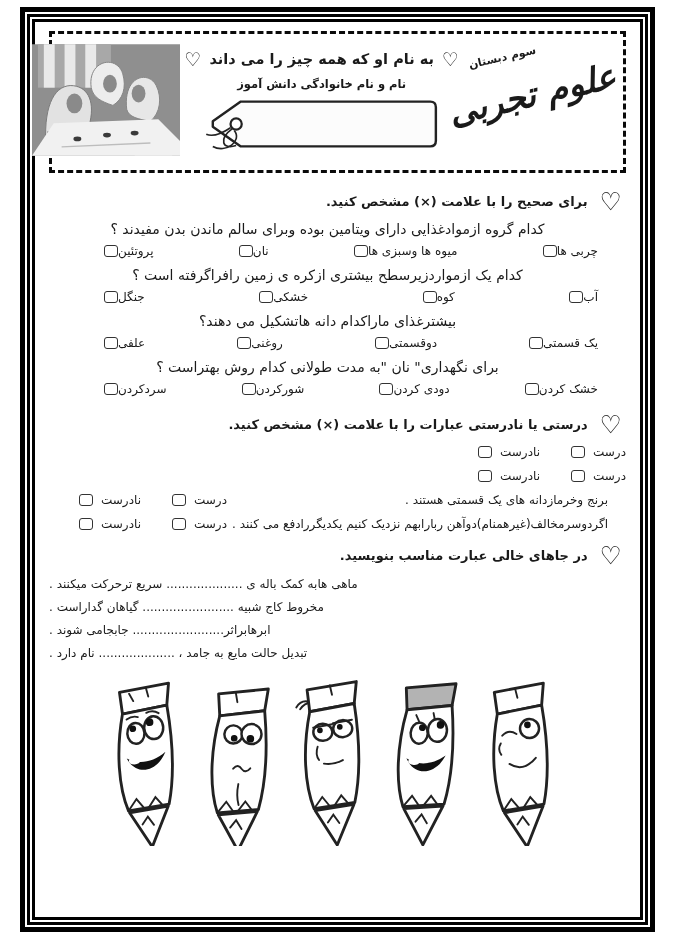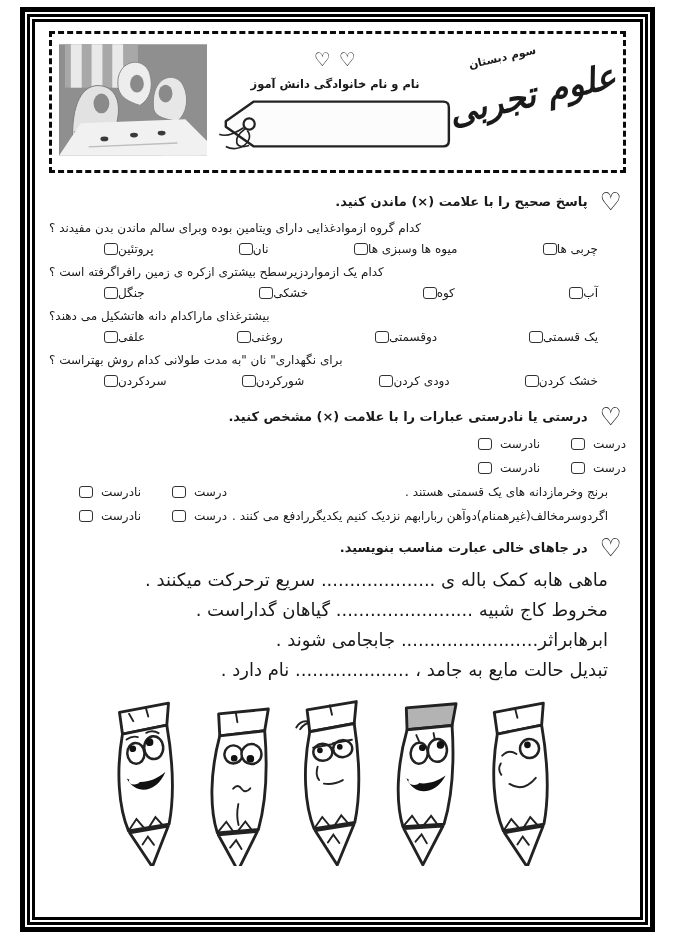--- a/index.html
+++ b/index.html
@@ -39,38 +39,38 @@
   
   .section-heading {
     display:flex; align-items:center; gap:12px;
     font-weight:bold; font-size:13px; margin:0 4px 0 0;
   }
   .section-heading .heart { font-size:25px; font-weight:normal; line-height:1; }
   .s1 { margin-top:16px; }
   .s2 { margin-top:14px; }
   .s3 { margin-top:12px; }
 
-  .q-text { font-size:12px; margin:7px 20px 5px 0; text-align:left; }
+  .q-text { font-size:14px; margin:7px 20px 5px 0; text-align:center; }
   .q-options {
     display:flex; justify-content:space-between; align-items:center;
     padding:2px 28px 2px 55px; margin-bottom:2px;
   }
   .opt { display:flex; align-items:center; font-size:12px; }
   .checkbox {
     width:14px; height:12px; border:1.6px solid #333; border-radius:3px;
     background:#fff; display:inline-block; flex:0 0 auto;
   }
 
   .tf-row { display:flex; align-items:center; margin:0 0 10px 0; }
   .tf-text { flex:1; font-size:12px; padding-right:18px; text-align:start; }
   .tf-opt { display:flex; align-items:center; gap:8px; font-size:12px; flex:0 0 auto; }
   .tf-true  { width:86px; }
   .tf-false { width:92px; }
 
-  .blank-line { font-size:18px; margin:9px 18px 9px 0; text-align:right; }
+  .blank-line { font-size:12px; margin:9px 18px 9px 0; text-align:left; }
 
   .pencils { display:block; margin:10px auto 0 auto; }
 
   .pline { stroke:#222; stroke-width:3; fill:#fff; stroke-linejoin:round; }
   .pthin { stroke:#222; stroke-width:2; fill:none; stroke-linecap:round; }
   .pfill { fill:#111; stroke:none; }
 </style>
 </head>
 <body>
 
@@ -82,20 +82,21 @@
     <div class="header-box">
 
       <div class="calli">
         <div class="grade">سوم دبستان</div>
         <div class="subject">علوم تجربی</div>
       </div>
 
       <div class="header-center">
         <div class="bismillah">
           <span class="heart">♡</span>
+          <span>به نام او که همه چیز را می داند</span>
           <span class="heart">♡</span>
         </div>
         <div class="name-label">نام و نام خانوادگی دانش آموز</div>
         <div class="tag-wrap">
           <svg width="248" height="56" viewBox="0 0 250 60">
             <path d="M38,6 L241,6 Q247,6 247,12 L247,48 Q247,54 241,54 L38,54 L8,33 L8,27 Z" fill="#fcfcfc" stroke="#222" stroke-width="2.6" stroke-linejoin="round"></path>
             <circle cx="33" cy="30" r="6" fill="#fff" stroke="#222" stroke-width="2.4"></circle>
             <path d="M29,35 C14,46 18,58 33,53" fill="none" stroke="#222" stroke-width="1.8"></path>
             <path d="M31,37 C40,48 22,62 8,54" fill="none" stroke="#222" stroke-width="1.8"></path>
             <path d="M27,34 C18,40 8,44 1,41" fill="none" stroke="#222" stroke-width="1.8"></path>
@@ -127,21 +128,21 @@
           <ellipse cx="76" cy="92" rx="4" ry="2.4" fill="#3a3a3a"></ellipse>
           <ellipse cx="104" cy="90" rx="4" ry="2.4" fill="#3a3a3a"></ellipse>
           <line x1="30" y1="104" x2="120" y2="100" stroke="#bdbdbd" stroke-width="1.5"></line>
         </svg>
       </div>
     </div>
 
     <div class="s1">
       <div class="section-heading">
         <span class="heart">♡</span>
-        <span>پاسخ صحیح را با علامت (×) ماندن کنید.</span>
+        <span>برای صحیح را با علامت (×) مشخص کنید.</span>
       </div>
 
       <div class="q-text">کدام گروه ازموادغذایی دارای ویتامین بوده وبرای سالم ماندن بدن مفیدند ؟</div>
       <div class="q-options">
         <span class="opt">
                 <span>چربی ها</span>
                 <span class="checkbox"></span>
               </span>
         <span class="opt">
                 <span>میوه ها وسبزی ها</span>

